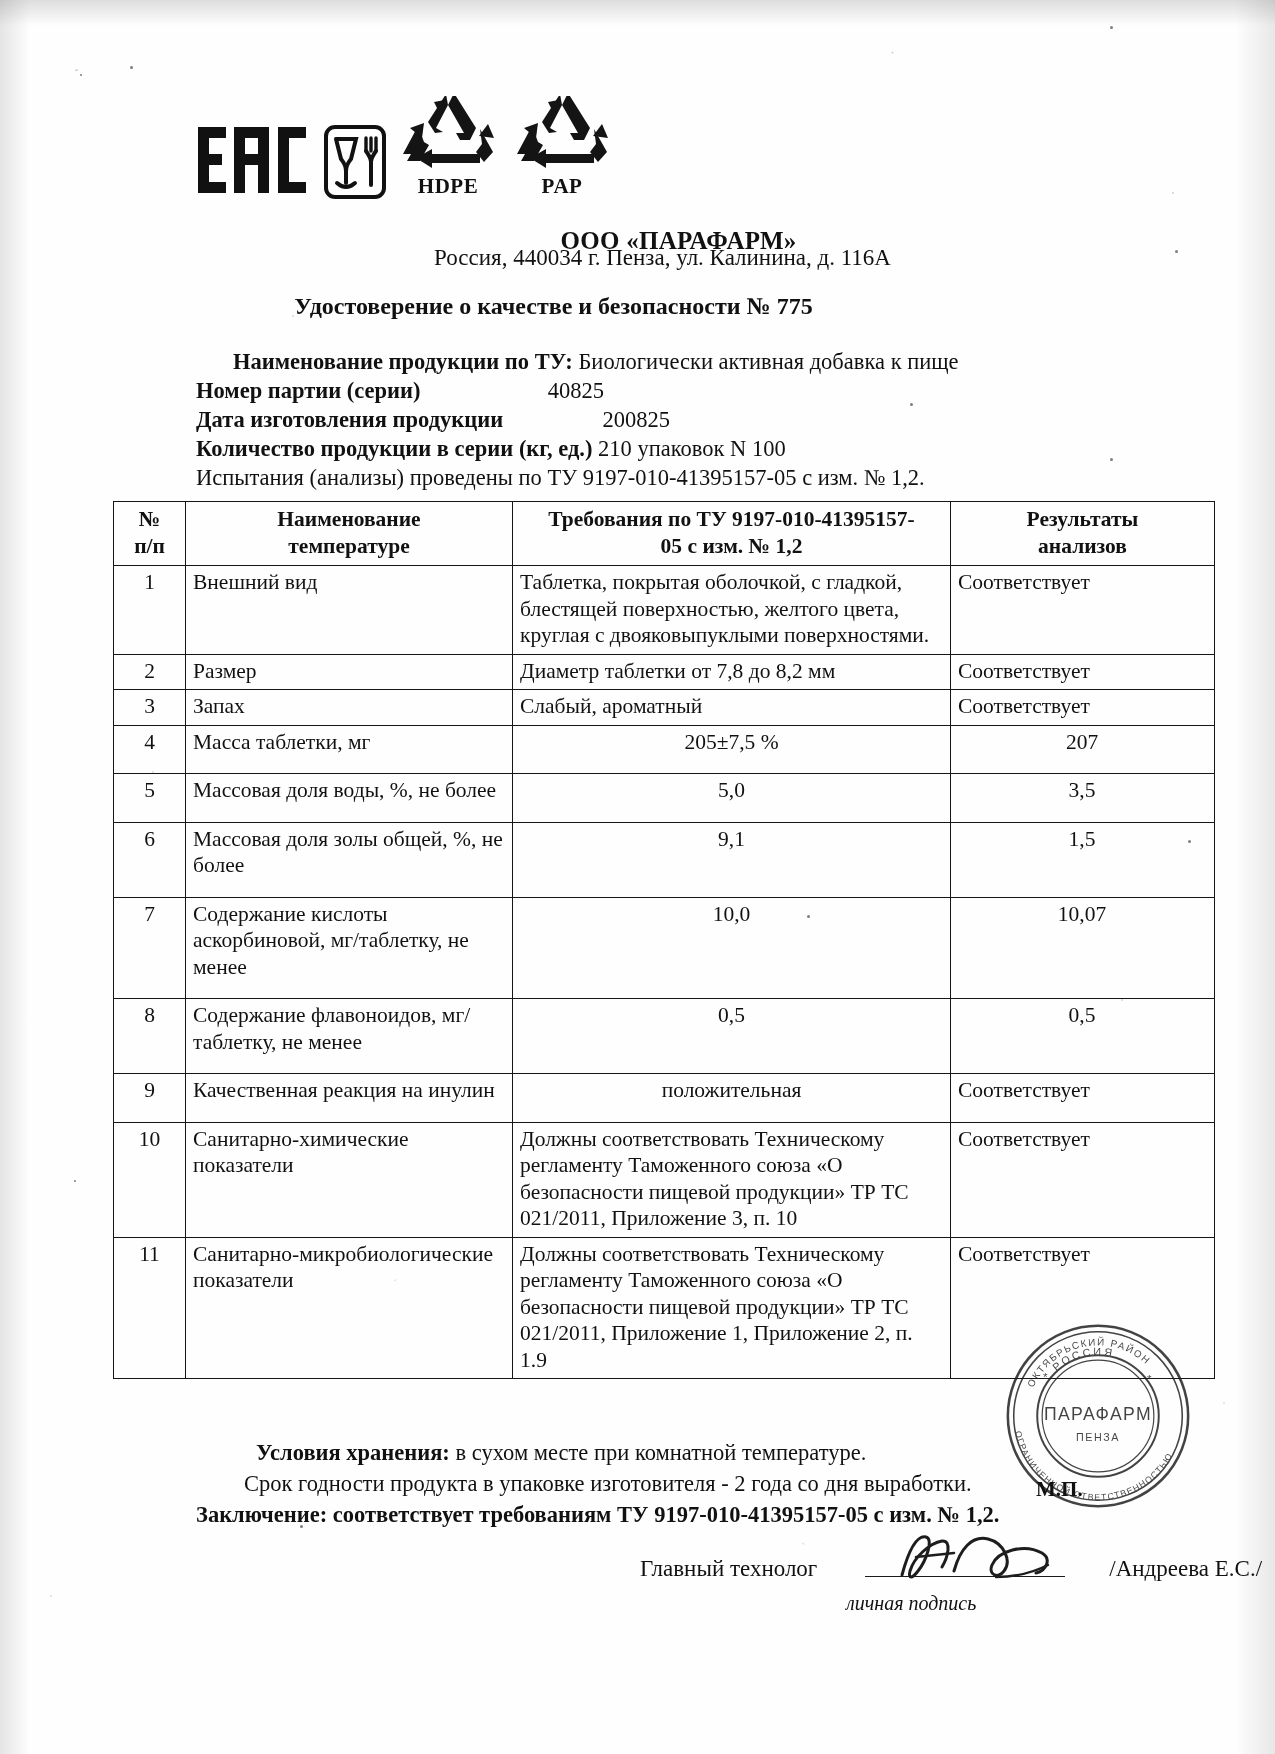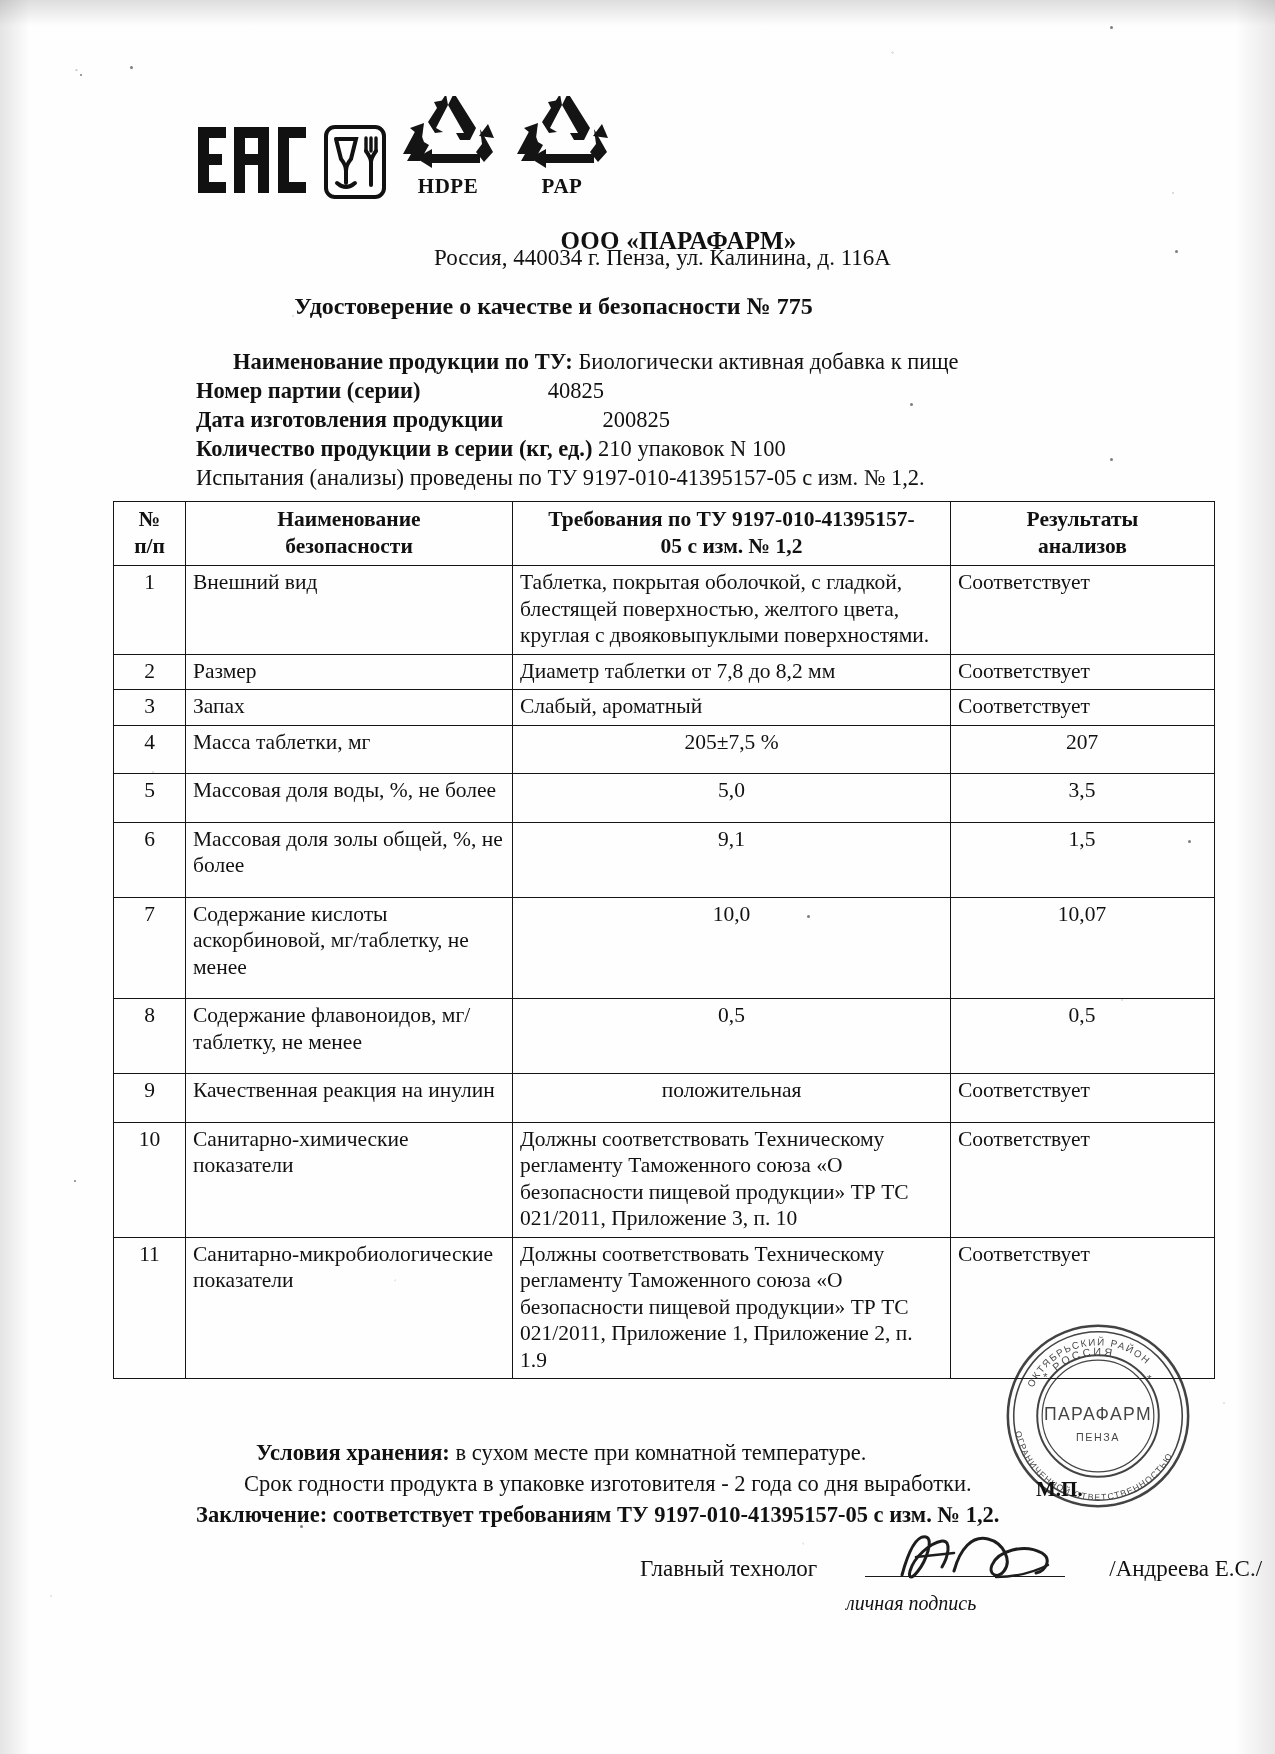--- a/index.html
+++ b/index.html
@@ -330,21 +330,21 @@
   <div class="tbl-wrap">
     <table class="cert">
       <thead>
         <tr>
           <th class="h-no">
             <div>№</div>
             <div>п/п</div>
           </th>
           <th class="h-name">
             <div>Наименование</div>
-            <div>безопасности</div>
+            <div>температуре</div>
           </th>
           <th class="h-req">
             <div>Требования по ТУ 9197-010-41395157-</div>
             <div>05 с изм. № 1,2</div>
           </th>
           <th class="h-res">
             <div>Результаты</div>
             <div>анализов</div>
           </th>
         </tr>

